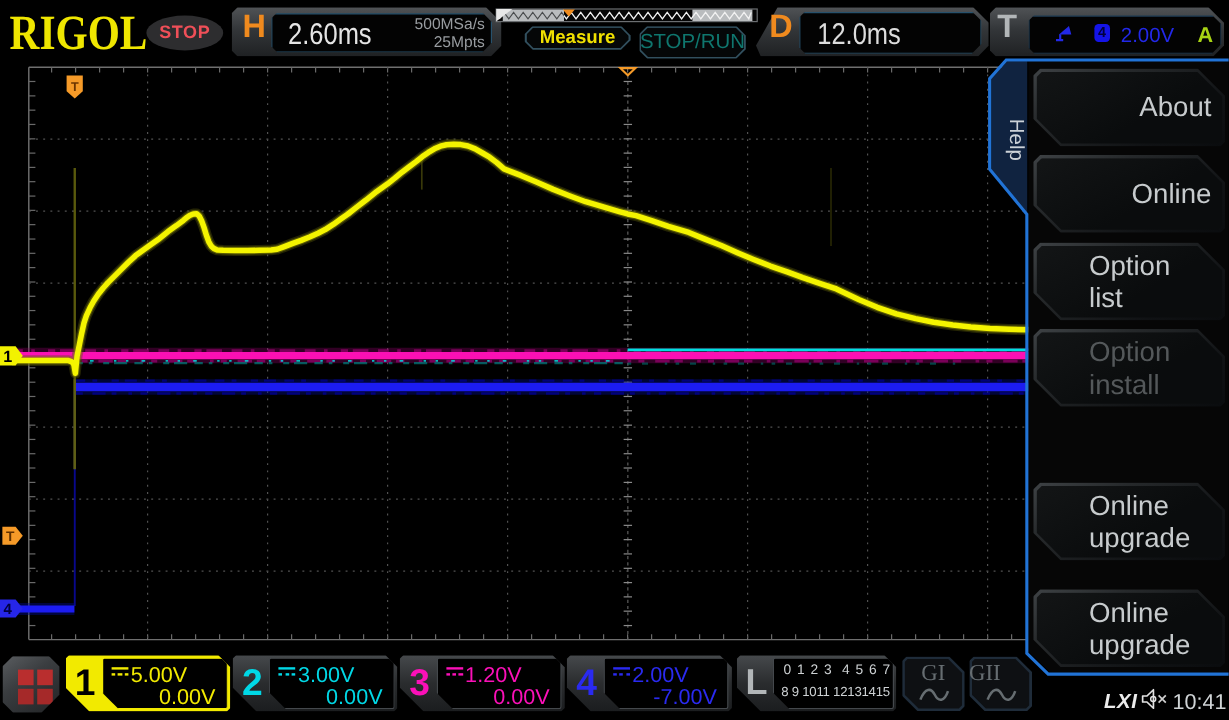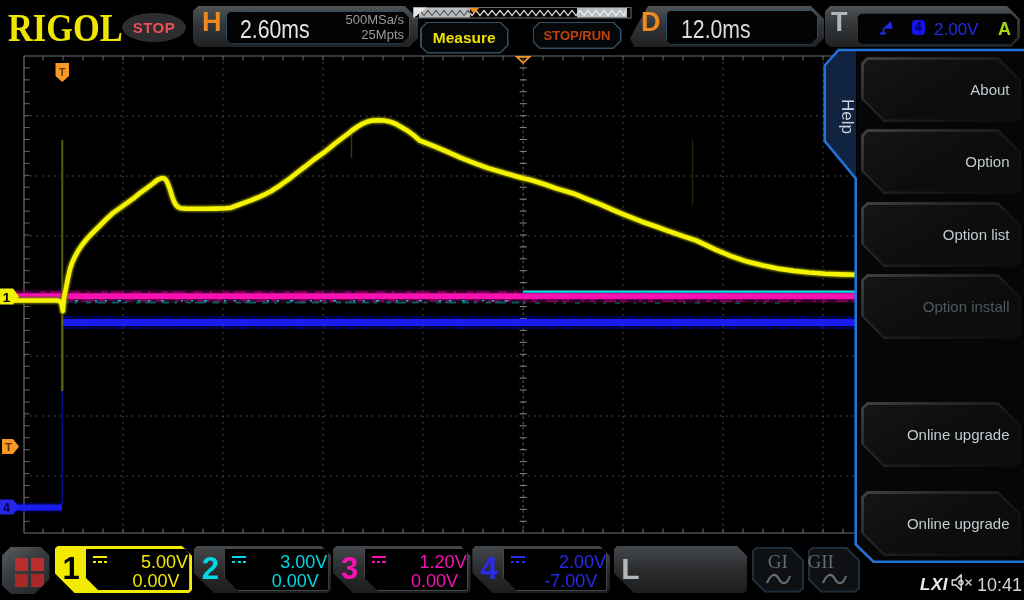--- a/index.html
+++ b/index.html
@@ -19,29 +19,29 @@
  calc(100% - 7px) 100%,6px 100%,0 calc(100% - 6px),0 6px);
  display:flex;align-items:center;justify-content:center;}
 .mbtn{position:absolute;left:861px;width:160px;height:65px;
  clip-path:polygon(6px 0,calc(100% - 23px) 0,100% 23px,100% calc(100% - 4px),
  calc(100% - 4px) 100%,23px 100%,0 calc(100% - 23px),0 6px);
  background:linear-gradient(150deg,#3e4245 0%,#26292b 30%,#101214 75%,#0a0c0e 100%);}
 .mbtn>div{position:absolute;inset:2.5px;background:linear-gradient(150deg,#131516,#0a0c0d 60%);
  clip-path:polygon(5px 0,calc(100% - 21px) 0,100% 21px,100% calc(100% - 3px),
  calc(100% - 3px) 100%,21px 100%,0 calc(100% - 21px),0 5px);
  display:flex;align-items:center;justify-content:flex-end;
- padding-right:9px;box-sizing:border-box;font-size:15px;color:#c7cbcd;}
+ padding-right:9px;box-sizing:border-box;font-size:23px;color:#c7cbcd;padding-left:44px;}
 .chbox{position:absolute;top:546px;width:137.5px;height:47px;
  clip-path:polygon(3px 0,calc(100% - 10px) 0,100% 10px,100% calc(100% - 3px),
  calc(100% - 3px) 100%,20px 100%,0 calc(100% - 20px),0 3px);}
 .chin{position:absolute;left:30.5px;top:2px;right:2.5px;bottom:2px;background:#000;
  border-radius:2px;clip-path:polygon(0 0,100% 0,100% 100%,14px 100%,0 calc(100% - 14px));}
 .chnum{position:absolute;left:4px;top:0;width:25px;height:47px;line-height:46px;
  font-size:31px;font-weight:bold;text-align:center;}
-.cv1{position:absolute;left:23px;top:3px;font-size:18px;margin-left:32px;}
+.cv1{position:absolute;left:23px;top:3px;font-size:18px;}
 .cv2{position:absolute;right:9px;top:21.5px;font-size:18px;}
 .coup{position:absolute;left:7px;top:7px;width:14px;height:8px;}
 .coup i{position:absolute;left:0;top:0;width:14px;height:2.4px;}
 .coup b{position:absolute;top:4.6px;width:3.2px;height:2.2px;}
 </style></head>
 <body>
 <svg class="abs" style="left:0;top:0" width="1024" height="600" viewBox="0 0 1024 600">
 <g stroke="#6f6f6f" stroke-width="1.2" fill="none">
 <line x1="24" y1="56" x2="855" y2="56"></line>
 <line x1="24" y1="533" x2="855" y2="533"></line>
@@ -269,21 +269,21 @@
 <svg class="abs" style="left:0;top:0" width="1024" height="600" viewBox="0 0 1024 600">
 <polygon points="857,51 1024,51 1024,560 875,560 857,543" fill="#060606"></polygon>
 <polygon points="839,51 856,51 856,178.5 826,142 826,66" fill="#102340"></polygon>
 <path d="M1024,50 H838.5 L824.7,65.5 V141 L855.7,178.5 V544.5 L873.5,561.8 H1024" fill="none" stroke="#2173d6" stroke-width="2.6"></path>
 <text x="842" y="99" font-size="17" fill="#ccd2d8" transform="rotate(90 842 99)">Help</text>
 </svg>
 <div class="mbtn" style="top:57px">
     <div style="color:#c7cbcd">About</div>
   </div>
 <div class="mbtn" style="top:129px">
-    <div style="color:#c7cbcd">Option</div>
+    <div style="color:#c7cbcd">Online</div>
   </div>
 <div class="mbtn" style="top:202px">
     <div style="color:#c7cbcd">Option list</div>
   </div>
 <div class="mbtn" style="top:274px">
     <div style="color:#54585a">Option install</div>
   </div>
 <div class="mbtn" style="top:402px">
     <div style="color:#c7cbcd">Online upgrade</div>
   </div>
@@ -311,28 +311,28 @@
 <rect x="577" y="8" width="50" height="9.5" fill="#b9bcbe"></rect>
 <clipPath id="lseg">
       <rect x="419" y="8" width="51" height="9.5"></rect>
     </clipPath>
 <path d="M416,15.7 L420.0,10.3 L424.0,15.7 L428.0,10.3 L432.0,15.7 L436.0,10.3 L440.0,15.7 L444.0,10.3 L448.0,15.7 L452.0,10.3 L456.0,15.7 L460.0,10.3 L464.0,15.7 L468.0,10.3 L472.0,15.7 L476.0,10.3 L480.0,15.7 L484.0,10.3 L488.0,15.7 L492.0,10.3 L496.0,15.7 L500.0,10.3 L504.0,15.7 L508.0,10.3 L512.0,15.7 L516.0,10.3 L520.0,15.7 L524.0,10.3 L528.0,15.7 L532.0,10.3 L536.0,15.7 L540.0,10.3 L544.0,15.7 L548.0,10.3 L552.0,15.7 L556.0,10.3 L560.0,15.7 L564.0,10.3 L568.0,15.7 L572.0,10.3 L576.0,15.7 L580.0,10.3 L584.0,15.7 L588.0,10.3 L592.0,15.7 L596.0,10.3 L600.0,15.7 L604.0,10.3 L608.0,15.7 L612.0,10.3 L616.0,15.7 L620.0,10.3 L624.0,15.7 L626,10.3" fill="none" stroke="#f2f2f2" stroke-width="1.1"></path>
     <path d="M416,15.7 L420.0,10.3 L424.0,15.7 L428.0,10.3 L432.0,15.7 L436.0,10.3 L440.0,15.7 L444.0,10.3 L448.0,15.7 L452.0,10.3 L456.0,15.7 L460.0,10.3 L464.0,15.7 L468.0,10.3 L472.0,15.7 L476.0,10.3 L480.0,15.7 L484.0,10.3 L488.0,15.7 L492.0,10.3 L496.0,15.7 L500.0,10.3 L504.0,15.7 L508.0,10.3 L512.0,15.7 L516.0,10.3 L520.0,15.7 L524.0,10.3 L528.0,15.7 L532.0,10.3 L536.0,15.7 L540.0,10.3 L544.0,15.7 L548.0,10.3 L552.0,15.7 L556.0,10.3 L560.0,15.7 L564.0,10.3 L568.0,15.7 L572.0,10.3 L576.0,15.7 L580.0,10.3 L584.0,15.7 L588.0,10.3 L592.0,15.7 L596.0,10.3 L600.0,15.7 L604.0,10.3 L608.0,15.7 L612.0,10.3 L616.0,15.7 L620.0,10.3 L624.0,15.7 L626,10.3" fill="none" stroke="#4a4d4f" stroke-width="1.1" clip-path="url(#lseg)"></path>
 <polygon points="413.5,7.5 427,7.5 413.5,18 " fill="#e8e8e8"></polygon>
 <polygon points="469,8 479,8 474,13.8" fill="#f08c1e"></polygon>
 </svg>
 
-<div class="skey" style="left:420px;top:21.5px;width:88.5px;height:32px">
+<div class="skey" style="left:437px;top:21.5px;width:88.5px;height:20px">
  <div>
       <span style="color:#f0e000;font-weight:bold;font-size:15.5px">Measure</span>
     </div>
   </div>
 <div class="skey" style="left:532.5px;top:21.5px;width:89px;height:27.5px">
  <div>
-      <span style="color:#c2410c;font-weight:bold;font-size:13px">STOP/RUN</span>
+      <span style="color:#0f766e;font-weight:normal;font-size:17px">STOP/RUN</span>
     </div>
   </div>
 
 <div class="abs tab" style="left:630px;top:6px;width:194px;height:41px;
  clip-path:polygon(18px 0,calc(100% - 13px) 0,100% 13px,100% calc(100% - 9px),
  calc(100% - 9px) 100%,4px 100%,0 calc(100% - 9px))"></div>
 <div class="abs" style="left:641px;top:7px;font-size:27px;font-weight:bold;color:#f08a1e">D</div>
 <div class="ibox" style="left:666px;top:9.5px;width:150px;height:33px"></div>
 <div class="abs" style="left:681px;top:15px;font-size:25px;color:#dcdcdc;transform:scaleX(0.85);transform-origin:left">12.0ms</div>
 
@@ -405,20 +405,24 @@
         <b style="left:5.4px;background:#2a2af0"></b>
         <b style="left:10.8px;background:#2a2af0"></b>
       </div>
   <div class="cv1" style="color:#2a2af0">2.00V</div>
   <div class="cv2" style="color:#2a2af0">-7.00V</div>
  </div>
   </div>
 
 <div class="chbox" style="left:614px;width:133px;background:linear-gradient(180deg,#46494c,#2a2c2e 50%,#1b1d1f)">
  <div class="chnum" style="color:#b2b6b8;font-size:30px">L</div>
+ <div class="chin" style="border:1.5px solid #44484c;left:30px;right:2px">
+  <div style="position:absolute;left:8px;top:4px;font-size:11.5px;color:#cdd1d3;letter-spacing:0.8px;white-space:nowrap">0 1 2 3&nbsp; 4 5 6 7</div>
+  <div style="position:absolute;left:6px;top:22px;font-size:11px;color:#cdd1d3;letter-spacing:-0.2px;white-space:nowrap">8 9 1011 12131415</div>
+ </div>
   </div>
 <div class="abs" style="left:751.5px;top:547px;width:52.5px;height:45.5px;
  clip-path:polygon(4px 0,calc(100% - 13px) 0,100% 13px,100% calc(100% - 4px),
  calc(100% - 4px) 100%,13px 100%,0 calc(100% - 13px),0 4px);background:#1f2c3a">
  <div style="position:absolute;inset:2px;background:#0e1013;
   clip-path:polygon(3px 0,calc(100% - 12px) 0,100% 12px,100% calc(100% - 3px),
   calc(100% - 3px) 100%,12px 100%,0 calc(100% - 12px),0 3px)"></div>
  <div style="position:absolute;left:0;top:4px;width:100%;text-align:center;
   font-family:'Liberation Serif',serif;font-size:19px;color:#666d71">GI</div>
  <svg style="position:absolute;left:13px;top:24px" width="27" height="16" viewBox="0 0 27 16">

